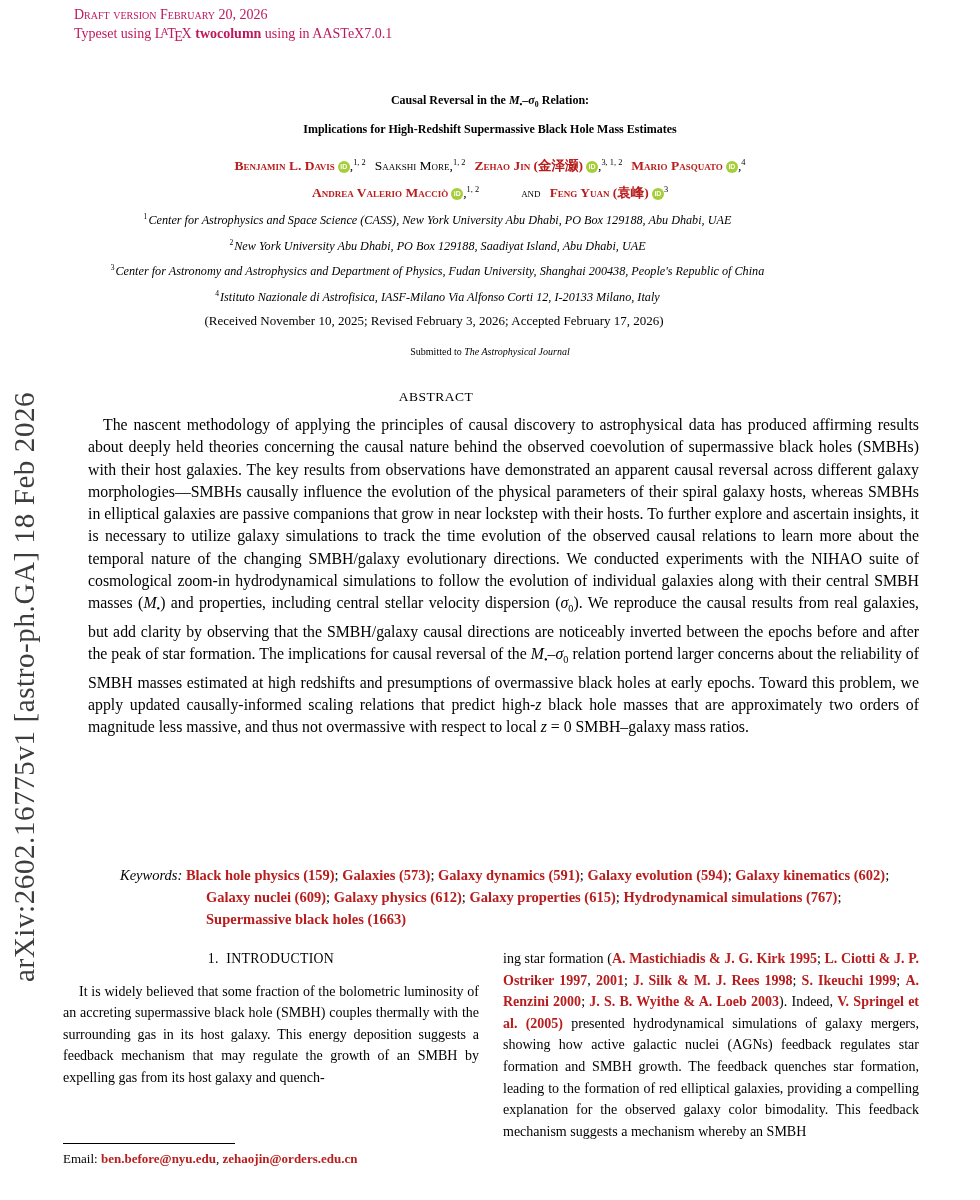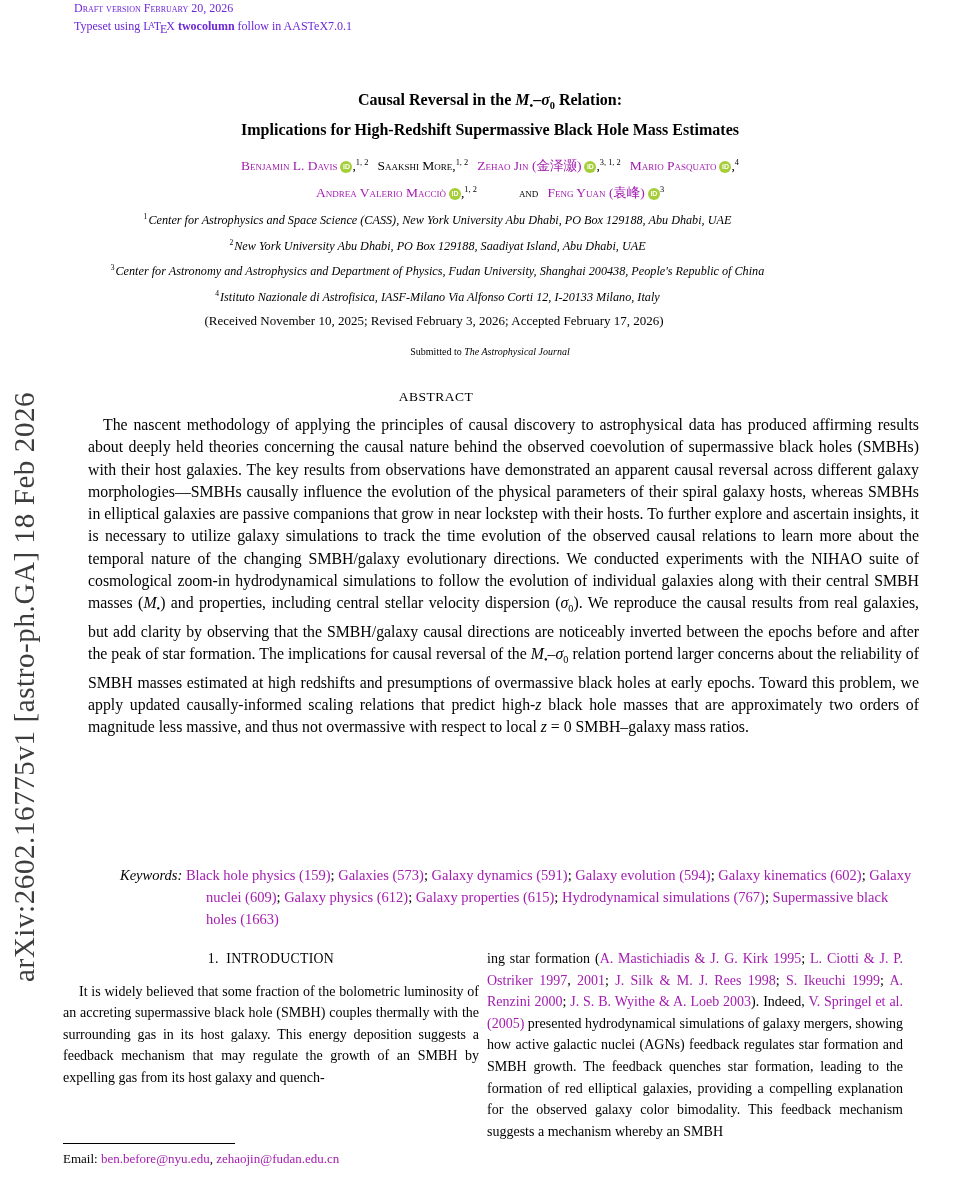--- a/index.html
+++ b/index.html
@@ -1,32 +1,32 @@
 <!DOCTYPE html>
 <html><head>
 <meta charset="utf-8">
 <style>
   * { margin:0; padding:0; box-sizing:border-box; }
   html,body { width:980px; height:1200px; background:#ffffff; }
   body { font-family:"Liberation Serif","DejaVu Serif",serif; color:#000; position:relative; overflow:hidden; }
-  .lnk { color:#a21caf; cursor:pointer; text-decoration:none; }
+  .lnk { color:#b91c1c; cursor:pointer; text-decoration:none;font-weight:bold; }
   .sc { font-variant:small-caps; }
   i, .it { font-style:italic; }
   sup { font-size:0.62em; }
   sub { font-size:0.65em; }
 
-  .topnote { position:absolute; left:74px; top:0; font-size:12px; line-height:17px; color:#6d28d9; }
+  .topnote { position:absolute; left:74px; top:6px; font-size:14px; line-height:17px; color:#be185d; }
   .lx-a { font-size:0.72em; vertical-align:0.28em; margin:0 -0.12em 0 -0.22em; }
   .lx-e { vertical-align:-0.24em; margin:0 -0.09em 0 -0.1em; }
 
   .arxiv-stamp { position:absolute; top:982px; left:8px; transform-origin:0 0; transform:rotate(-90deg);
                  white-space:nowrap; font-size:29px; letter-spacing:0.6px; color:#3d3d3d; }
 
   .title { position:absolute; top:88px; left:0; width:980px; text-align:center;
-           font-weight:bold; font-size:16px; line-height:24px; }
+           font-weight:bold; font-size:12px; line-height:24px; }
   .mvar { font-style:italic; }
 
   .authors { position:absolute; top:150px; left:0; width:980px; text-align:center;
              font-size:13.5px; line-height:24px; }
   .au { margin-right:9px; }
   .au:last-child { margin-right:0; }
   .and-word { margin-right:9px;margin-left:33px; }
   .orcid { display:inline-block; width:12px; height:12px; border-radius:50%; background:#a6ce39;
            color:#fff; font-size:7px; line-height:12px; text-align:center; font-weight:bold;
            font-family:"Liberation Sans",sans-serif; vertical-align:1px; margin-left:3px; }
@@ -39,37 +39,37 @@
   .received  { position:absolute; top:313px; left:0; width:868px; text-align:center; font-size:13px; }
   .submitted { position:absolute; top:346px; left:0; width:980px; text-align:center; font-size:10px; }
   .abs-head  { position:absolute; top:389px; left:0; width:872px; text-align:center; font-size:13.5px; letter-spacing:0.5px; }
 
   .abstract { position:absolute; top:414px; left:88px; width:831px; font-size:15.8px;
               line-height:22.3px; text-align:justify; text-indent:15px; }
 
   .keywords { position:absolute; top:864px; left:120px; width:800px; font-size:14.5px;
               line-height:22px; padding-left:86px; text-indent:-86px; }
 
-  .cols { position:absolute; top:948px; left:63px; width:857px; display:flex; gap:8px;
+  .cols { position:absolute; top:948px; left:63px; width:857px; display:flex; gap:24px;
           height:252px; overflow:hidden; }
   .col { width:416px; font-size:14px; line-height:21.6px; text-align:justify; }
   .sec-head { text-align:center; font-size:13.8px; letter-spacing:0.3px; margin-bottom:11px; }
   .indent-p { text-indent:16px; }
 
   .footnote { position:absolute; top:1143px; left:63px; width:417px; font-size:13px; background:#fff; }
   .fnrule { width:172px; border-top:1px solid #000; margin-bottom:7px; }
 </style>
 </head>
 <body>
 
 <div class="arxiv-stamp">arXiv:2602.16775v1 [astro-ph.GA] 18 Feb 2026</div>
 
 <div class="topnote">
   <div class="sc">Draft version February 20, 2026</div>
-  <div><span>Typeset using </span><span><span>L</span><span class="lx-a">A</span><span>T</span><span class="lx-e">E</span><span>X</span></span> <b>twocolumn</b><span> follow in AASTeX7.0.1</span></div>
+  <div><span>Typeset using </span><span><span>L</span><span class="lx-a">A</span><span>T</span><span class="lx-e">E</span><span>X</span></span> <b>twocolumn</b><span> using in AASTeX7.0.1</span></div>
 </div>
 
 <div class="title">
   <span><span>Causal Reversal in the </span><span class="mvar">M</span><sub>•</sub><span>–</span><span class="mvar">σ</span><sub>0</sub><span> Relation:</span></span><br>
   <span>Implications for High-Redshift Supermassive Black Hole Mass Estimates</span>
 </div>
 
 <div class="authors">
   <div>
     <span class="au"><span class="sc lnk">Benjamin L. Davis</span><span class="orcid">iD</span><span>,</span><sup>1, 2</sup></span><span class="au"><span class="sc">Saakshi More</span><span>,</span><sup>1, 2</sup></span><span class="au"><span class="sc lnk">Zehao Jin (金泽灏)</span><span class="orcid">iD</span><span>,</span><sup>3, 1, 2</sup></span><span class="au"><span class="sc lnk">Mario Pasquato</span><span class="orcid">iD</span><span>,</span><sup>4</sup></span>
@@ -99,14 +99,14 @@
     <div class="sec-head">1.&nbsp;&nbsp;INTRODUCTION</div>
     <p class="indent-p">It is widely believed that some fraction of the bolometric luminosity of an accreting supermassive black hole (SMBH) couples thermally with the surrounding gas in its host galaxy. This energy deposition suggests a feedback mechanism that may regulate the growth of an SMBH by expelling gas from its host galaxy and quench-</p>
   </div>
   <div class="col">
     <p><span>ing star formation (</span><span class="lnk">A. Mastichiadis &amp; J. G. Kirk 1995</span><span>; </span><span class="lnk">L. Ciotti &amp; J. P. Ostriker 1997</span><span>, </span><span class="lnk">2001</span><span>; </span><span class="lnk">J. Silk &amp; M. J. Rees 1998</span><span>; </span><span class="lnk">S. Ikeuchi 1999</span><span>; </span><span class="lnk">A. Renzini 2000</span><span>; </span><span class="lnk">J. S. B. Wyithe &amp; A. Loeb 2003</span><span>). Indeed, </span><span class="lnk">V. Springel et al. (2005)</span><span> presented hydrodynamical simulations of galaxy mergers, showing how active galactic nuclei (AGNs) feedback regulates star formation and SMBH growth. The feedback quenches star formation, leading to the formation of red elliptical galaxies, providing a compelling explanation for the observed galaxy color bimodality. This feedback mechanism suggests a mechanism whereby an SMBH</span></p>
   </div>
 </div>
 
 <div class="footnote">
   <div class="fnrule"></div>
-  <div><span>Email: </span><span class="lnk">ben.before@nyu.edu</span><span>, </span><span class="lnk">zehaojin@fudan.edu.cn</span></div>
+  <div><span>Email: </span><span class="lnk">ben.before@nyu.edu</span><span>, </span><span class="lnk">zehaojin@orders.edu.cn</span></div>
 </div>
 
 </body></html>

